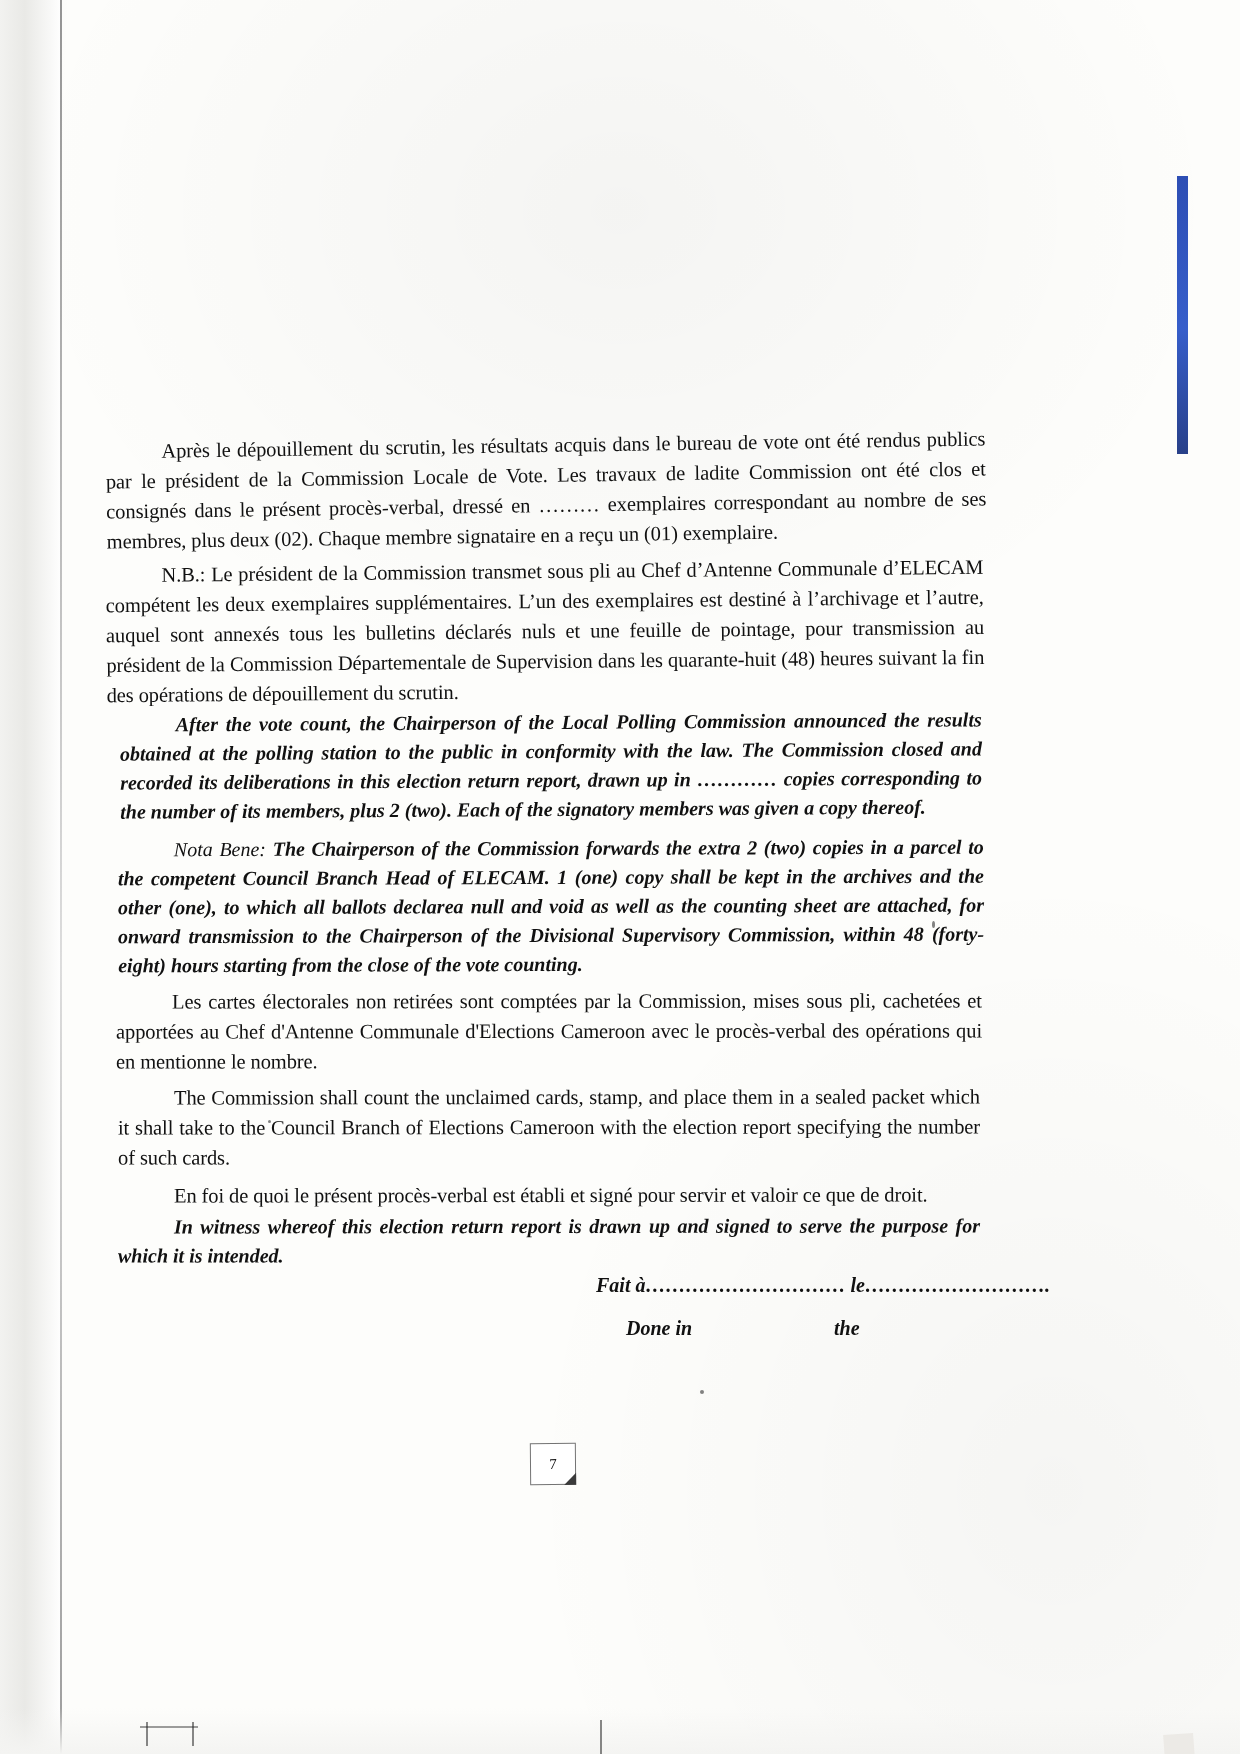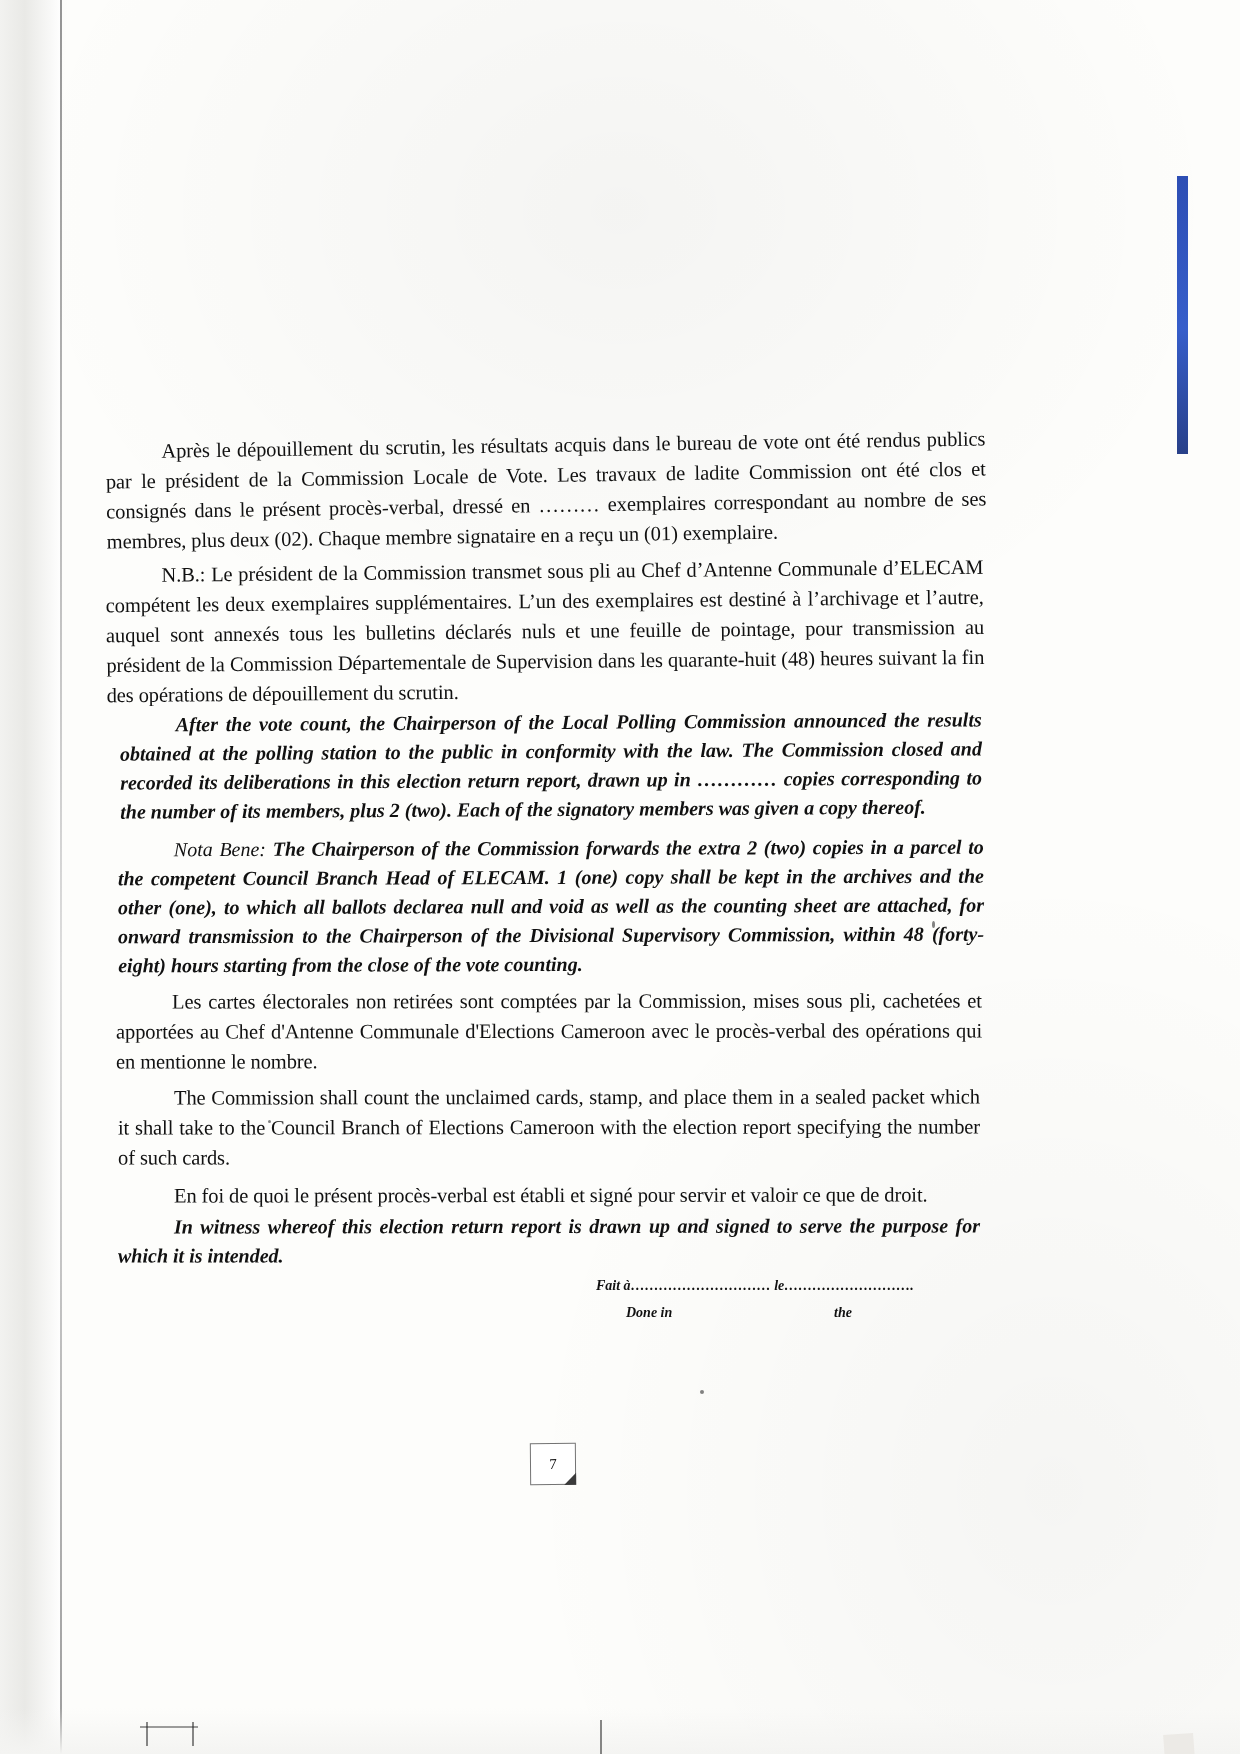--- a/index.html
+++ b/index.html
@@ -164,28 +164,28 @@
 
   
   .sign-block {
     position: absolute;
     left: 596px;
     top: 1272px;
     width: 430px;
     font-family: "Liberation Serif", serif;
     font-style: italic;
     font-weight: 600;
-    font-size: 14px;
+    font-size: 20px;
     line-height: 27px;
   }
   .sign-row-1 {
     white-space: nowrap;
   }
   .sign-row-2 {
-    margin-top: 0;
+    margin-top: 16px;
     padding-left: 30px;
   }
   .sign-row-2 .done-in { display: inline-block; width: 208px; }
 
   
   .page-num-box {
     position: absolute;
     left: 530px;
     top: 1443px;
     width: 44px;

